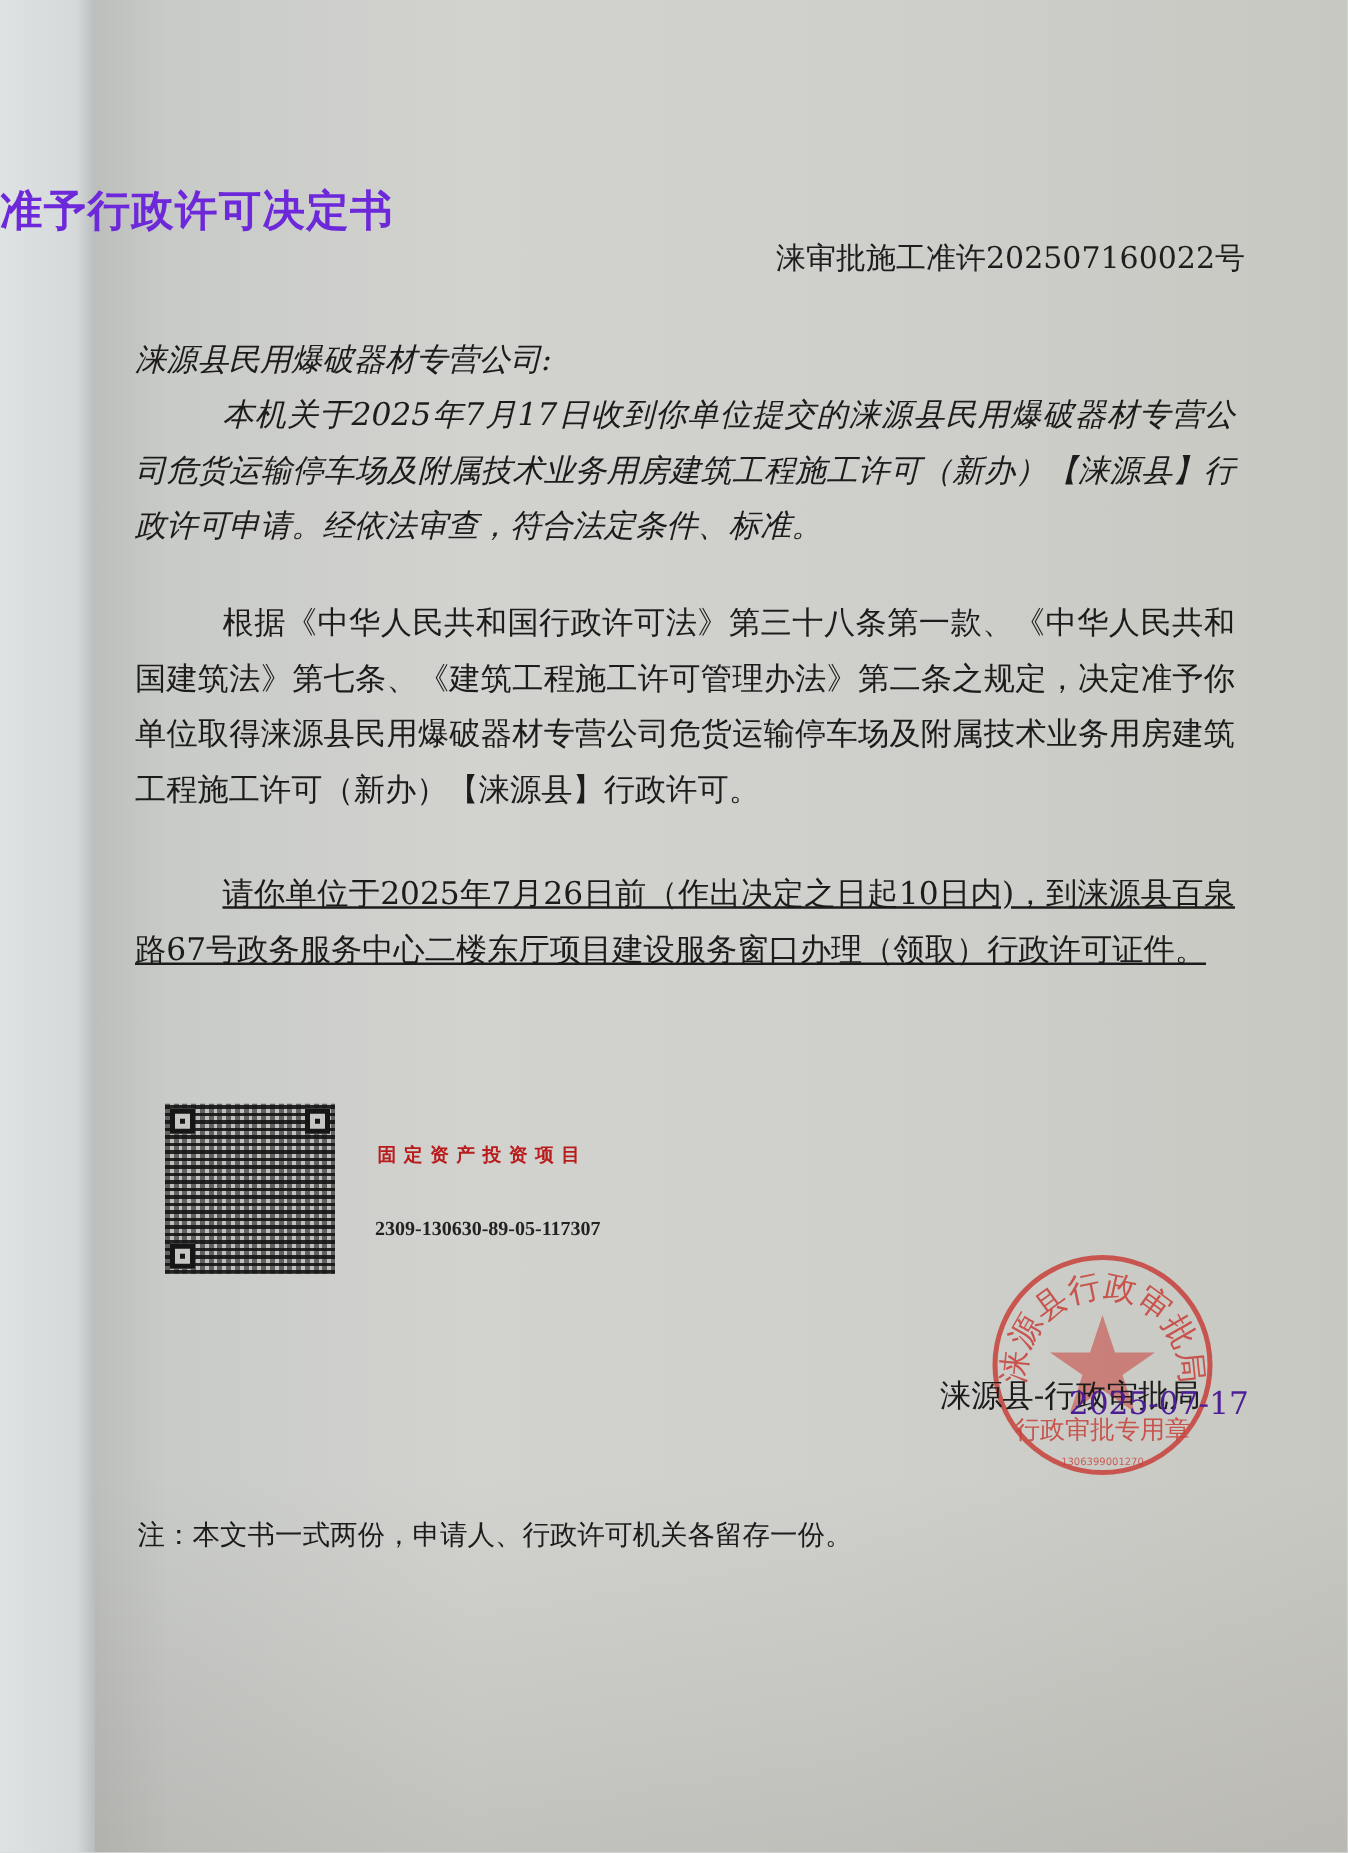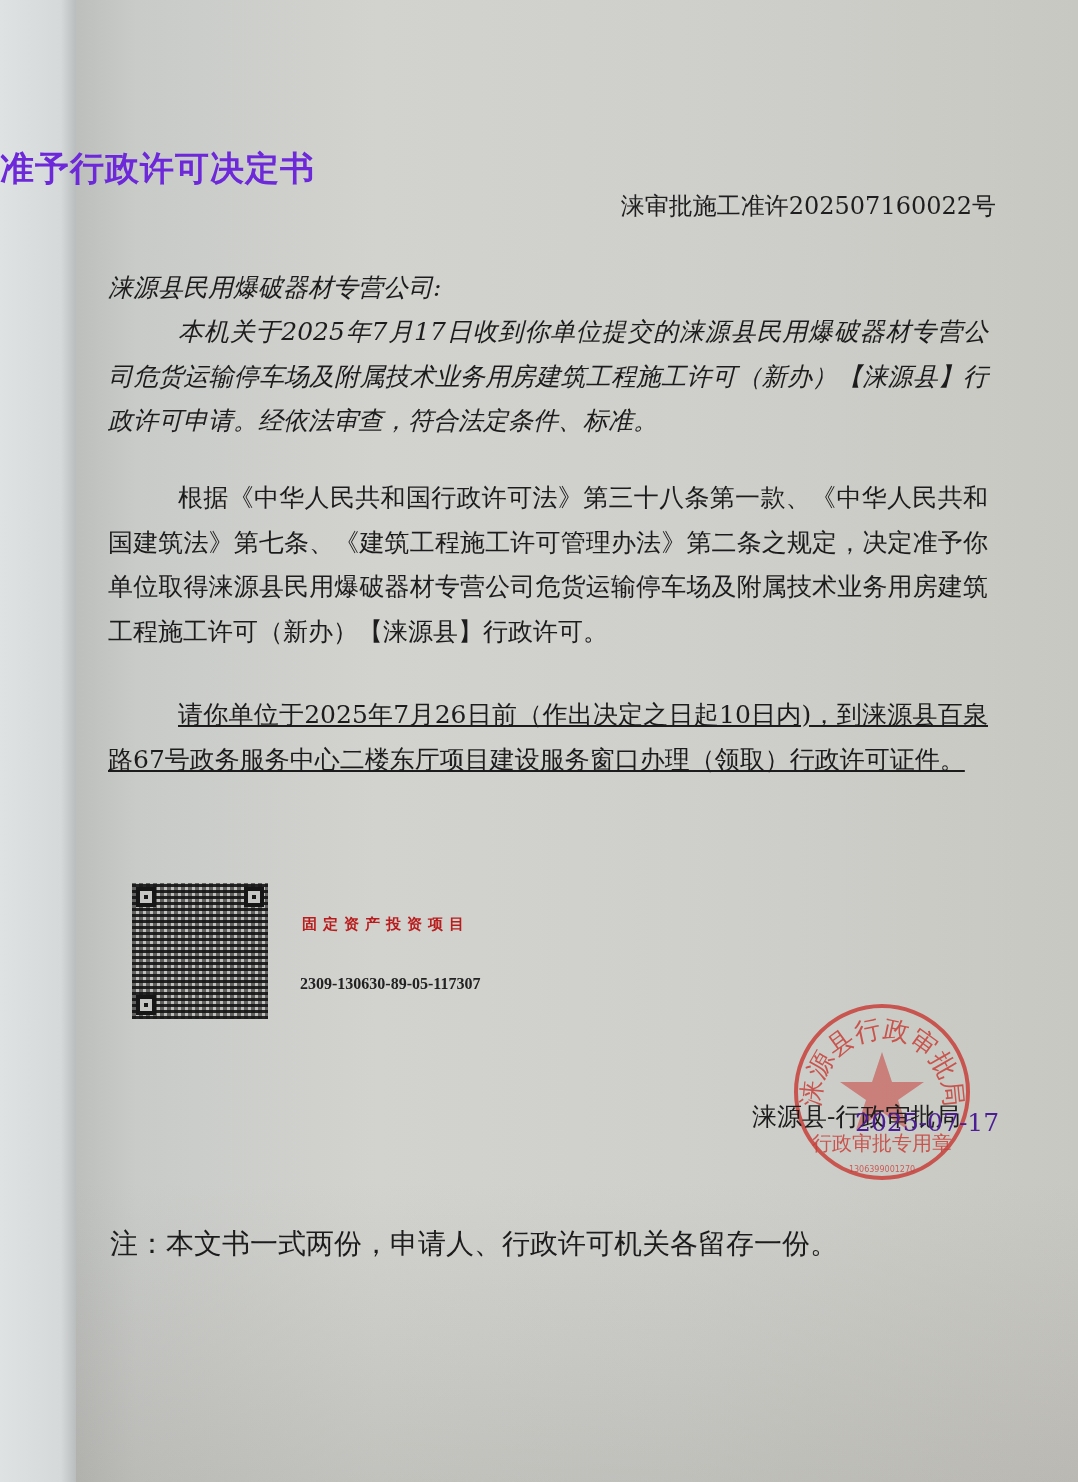--- a/index.html
+++ b/index.html
@@ -73,21 +73,21 @@
   .issue-date {
     position: absolute; left: 855px; top: 1108px;
     font-size: 25px; color: #4c1d95;
   }
   .seal {
     position: absolute; left: 790px; top: 1000px; width: 184px; height: 184px;
     pointer-events: none;
   }
   .note {
     position: absolute; left: 110px; top: 1213px;
-    font-size: 28px; color: #1c1c1c; margin-top: 12px;
+    font-size: 22px; color: #1c1c1c;
   }
 </style>
 </head>
 <body>
 
 <div class="left-strip"></div>
 
 <div class="page"></div>
 
 <div class="title">准予行政许可决定书</div>

